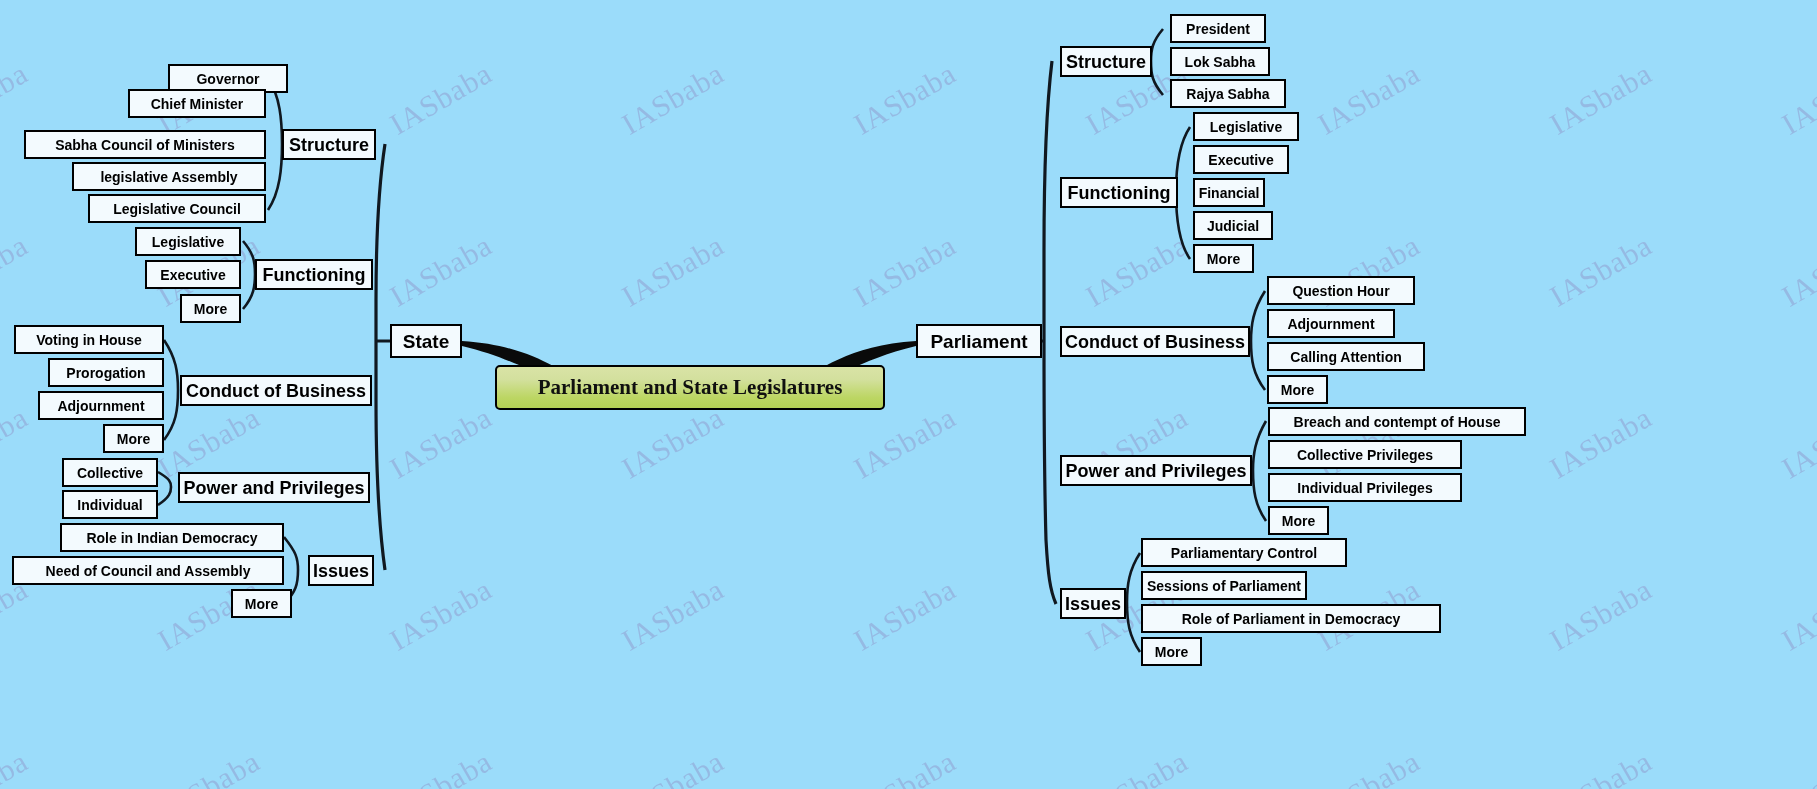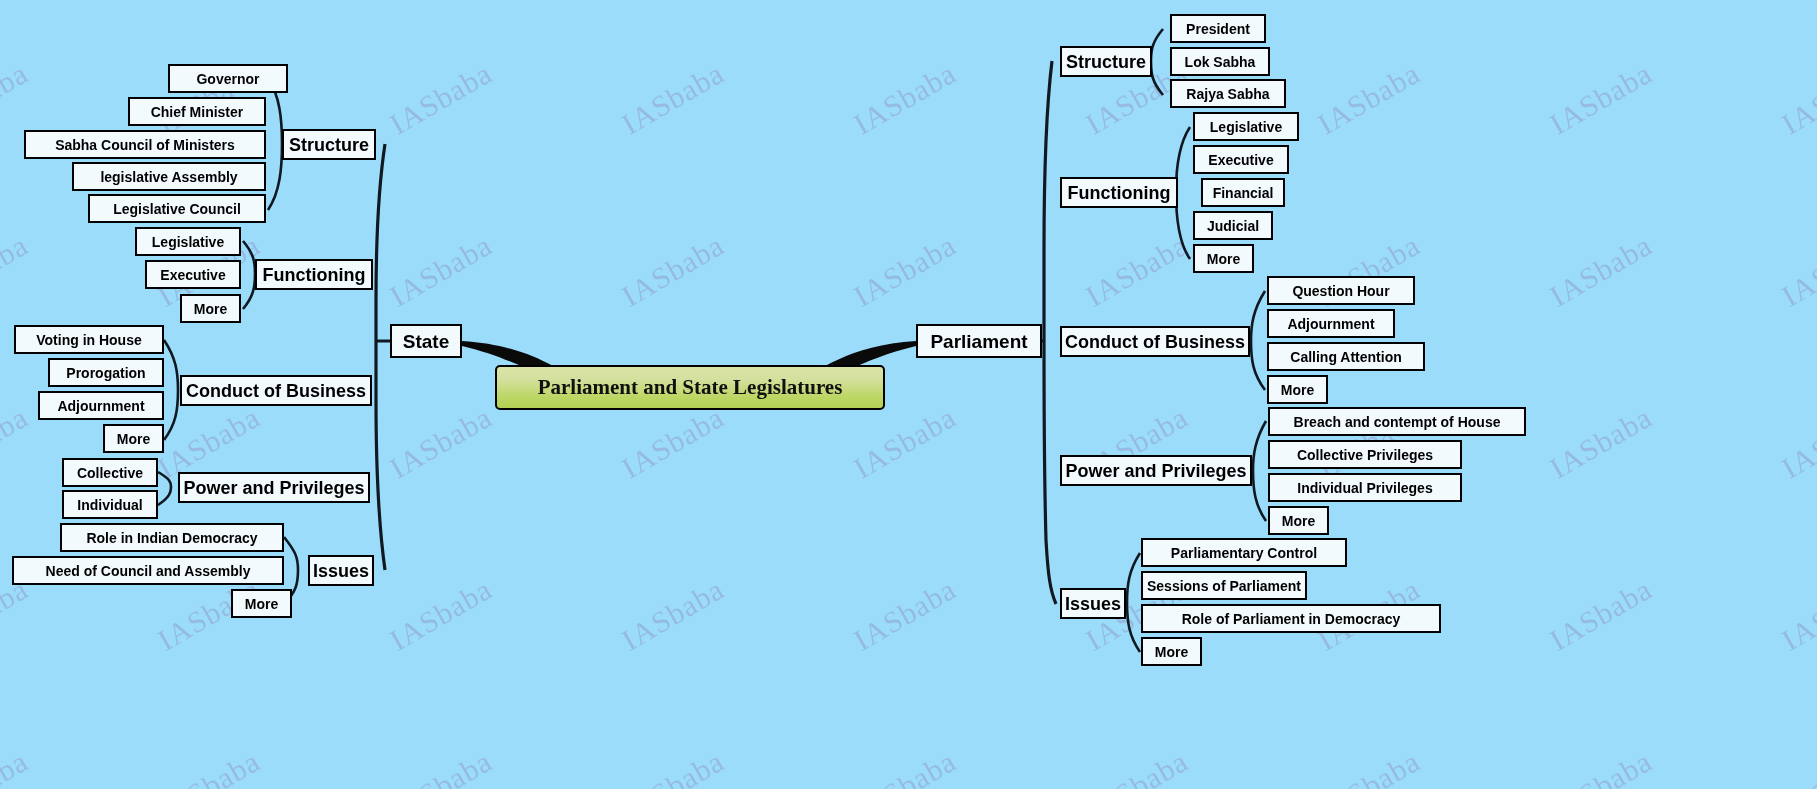--- a/index.html
+++ b/index.html
@@ -135,21 +135,21 @@
     <path d="M1266,421 C1255,440 1253,455 1253,470 C1253,490 1255,505 1266,521" fill="none" stroke="#101820" stroke-width="2.6"></path>
     <path d="M1140,553 C1129,570 1127,585 1127,602 C1127,622 1129,636 1140,652" fill="none" stroke="#101820" stroke-width="2.6"></path>
   </svg>
 
   <div id="central">Parliament and State Legislatures</div>
 
   <div class="node main" style="left:390px;top:324px;width:72px;text-align:center;">State</div>
 
   <div class="node branch" style="left:282px;top:129px;width:94px;">Structure</div>
   <div class="node" style="left:168px;top:64px;width:120px;">Governor</div>
-  <div class="node" style="left:128px;top:97px;width:138px;">Chief Minister</div>
+  <div class="node" style="left:128px;top:89px;width:138px;">Chief Minister</div>
   <div class="node" style="left:24px;top:130px;width:242px;">Sabha Council of Ministers</div>
   <div class="node" style="left:72px;top:162px;width:194px;">legislative Assembly</div>
   <div class="node" style="left:88px;top:194px;width:178px;">Legislative Council</div>
 
   <div class="node branch" style="left:255px;top:259px;width:118px;">Functioning</div>
   <div class="node" style="left:135px;top:227px;width:106px;">Legislative</div>
   <div class="node" style="left:145px;top:260px;width:96px;">Executive</div>
   <div class="node" style="left:180px;top:294px;width:61px;">More</div>
 
   <div class="node branch" style="left:180px;top:375px;width:192px;">Conduct of Business</div>
@@ -170,21 +170,21 @@
   <div class="node main" style="left:916px;top:324px;width:126px;">Parliament</div>
 
   <div class="node branch" style="left:1060px;top:46px;width:92px;">Structure</div>
   <div class="node" style="left:1170px;top:14px;width:96px;">President</div>
   <div class="node" style="left:1170px;top:47px;width:100px;">Lok Sabha</div>
   <div class="node" style="left:1170px;top:79px;width:116px;">Rajya Sabha</div>
 
   <div class="node branch" style="left:1060px;top:177px;width:118px;">Functioning</div>
   <div class="node" style="left:1193px;top:112px;width:106px;">Legislative</div>
   <div class="node" style="left:1193px;top:145px;width:96px;">Executive</div>
-  <div class="node" style="left:1193px;top:178px;width:84px;margin-left:8px;">Financial</div>
+  <div class="node" style="left:1193px;top:178px;width:72px;">Financial</div>
   <div class="node" style="left:1193px;top:211px;width:80px;">Judicial</div>
   <div class="node" style="left:1193px;top:244px;width:61px;">More</div>
 
   <div class="node branch" style="left:1060px;top:326px;width:190px;">Conduct of Business</div>
   <div class="node" style="left:1267px;top:276px;width:148px;">Question Hour</div>
   <div class="node" style="left:1267px;top:309px;width:128px;">Adjournment</div>
   <div class="node" style="left:1267px;top:342px;width:158px;">Calling Attention</div>
   <div class="node" style="left:1267px;top:375px;width:61px;">More</div>
 
   <div class="node branch" style="left:1060px;top:455px;width:192px;">Power and Privileges</div>

